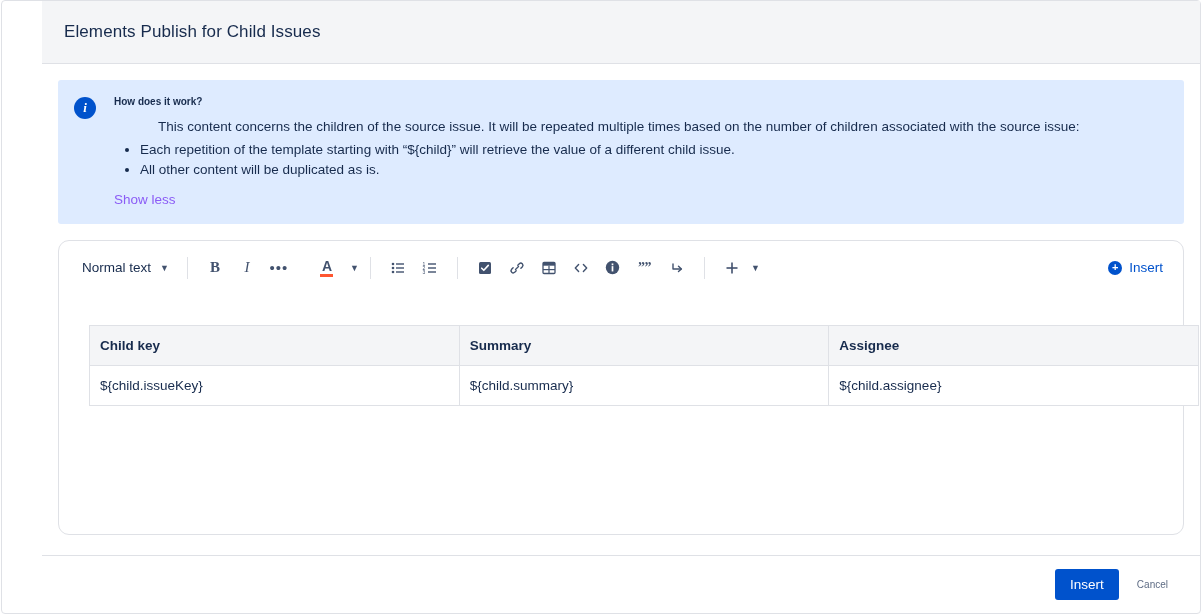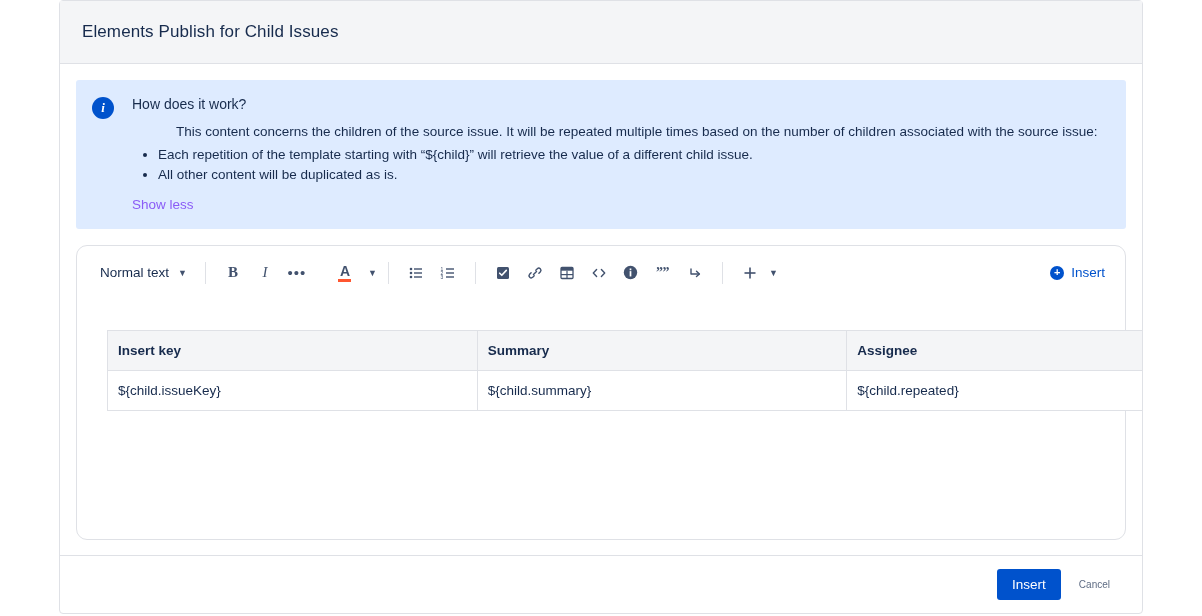--- a/index.html
+++ b/index.html
@@ -9,29 +9,30 @@
   body {
     width: 1202px;
     height: 616px;
     background: #ffffff;
     font-family: "Liberation Sans", sans-serif;
     color: #172b4d;
     overflow: hidden;
   }
   .dialog {
     position: relative;
-    width: 1084px;
+    width: 1200px;
     height: 614px;
     margin: 0 auto;
     border: 1px solid #dfe1e6;
     border-radius: 4px;
     background: #ffffff;
     box-sizing: border-box;
     display: flex;
     flex-direction: column;
+    padding-left: 40px;
   }
   
   .dialog-header {
     height: 63px;
     flex: 0 0 63px;
     background: #f4f5f7;
     border-bottom: 1px solid #dfe1e6;
     display: flex;
     align-items: center;
     padding: 0 22px;
@@ -72,22 +73,22 @@
     display: flex;
     align-items: center;
     justify-content: center;
     margin-top: 1px;
   }
   .info-content {
     margin-left: 18px;
     flex: 1 1 auto;
   }
   .info-title {
-    font-size: 14px;
-    font-weight: normal;
+    font-size: 10px;
+    font-weight: bold;
     color: #172b4d;
     margin-bottom: 10px;
   }
   .info-text {
     font-size: 13.5px;
     line-height: 1.45;
     color: #172b4d;
     margin-left: 44px;
   }
   .info-list {
@@ -392,30 +393,30 @@
         <div class="insert-btn">
           <span class="plus-circle">+</span>
           <span>Insert</span>
         </div>
       </div>
 
       <div class="editor-canvas">
         <table class="content-table">
           <thead>
             <tr>
-              <th>Insert key</th>
+              <th>Child key</th>
               <th>Summary</th>
               <th>Assignee</th>
             </tr>
           </thead>
           <tbody>
             <tr>
               <td>${child.issueKey}</td>
               <td>${child.summary}</td>
-              <td>${child.repeated}</td>
+              <td>${child.assignee}</td>
             </tr>
           </tbody>
         </table>
       </div>
     </div>
   </div>
 
   <div class="dialog-footer">
     <button class="btn-primary">Insert</button>
     <button class="btn-subtle">Cancel</button>

